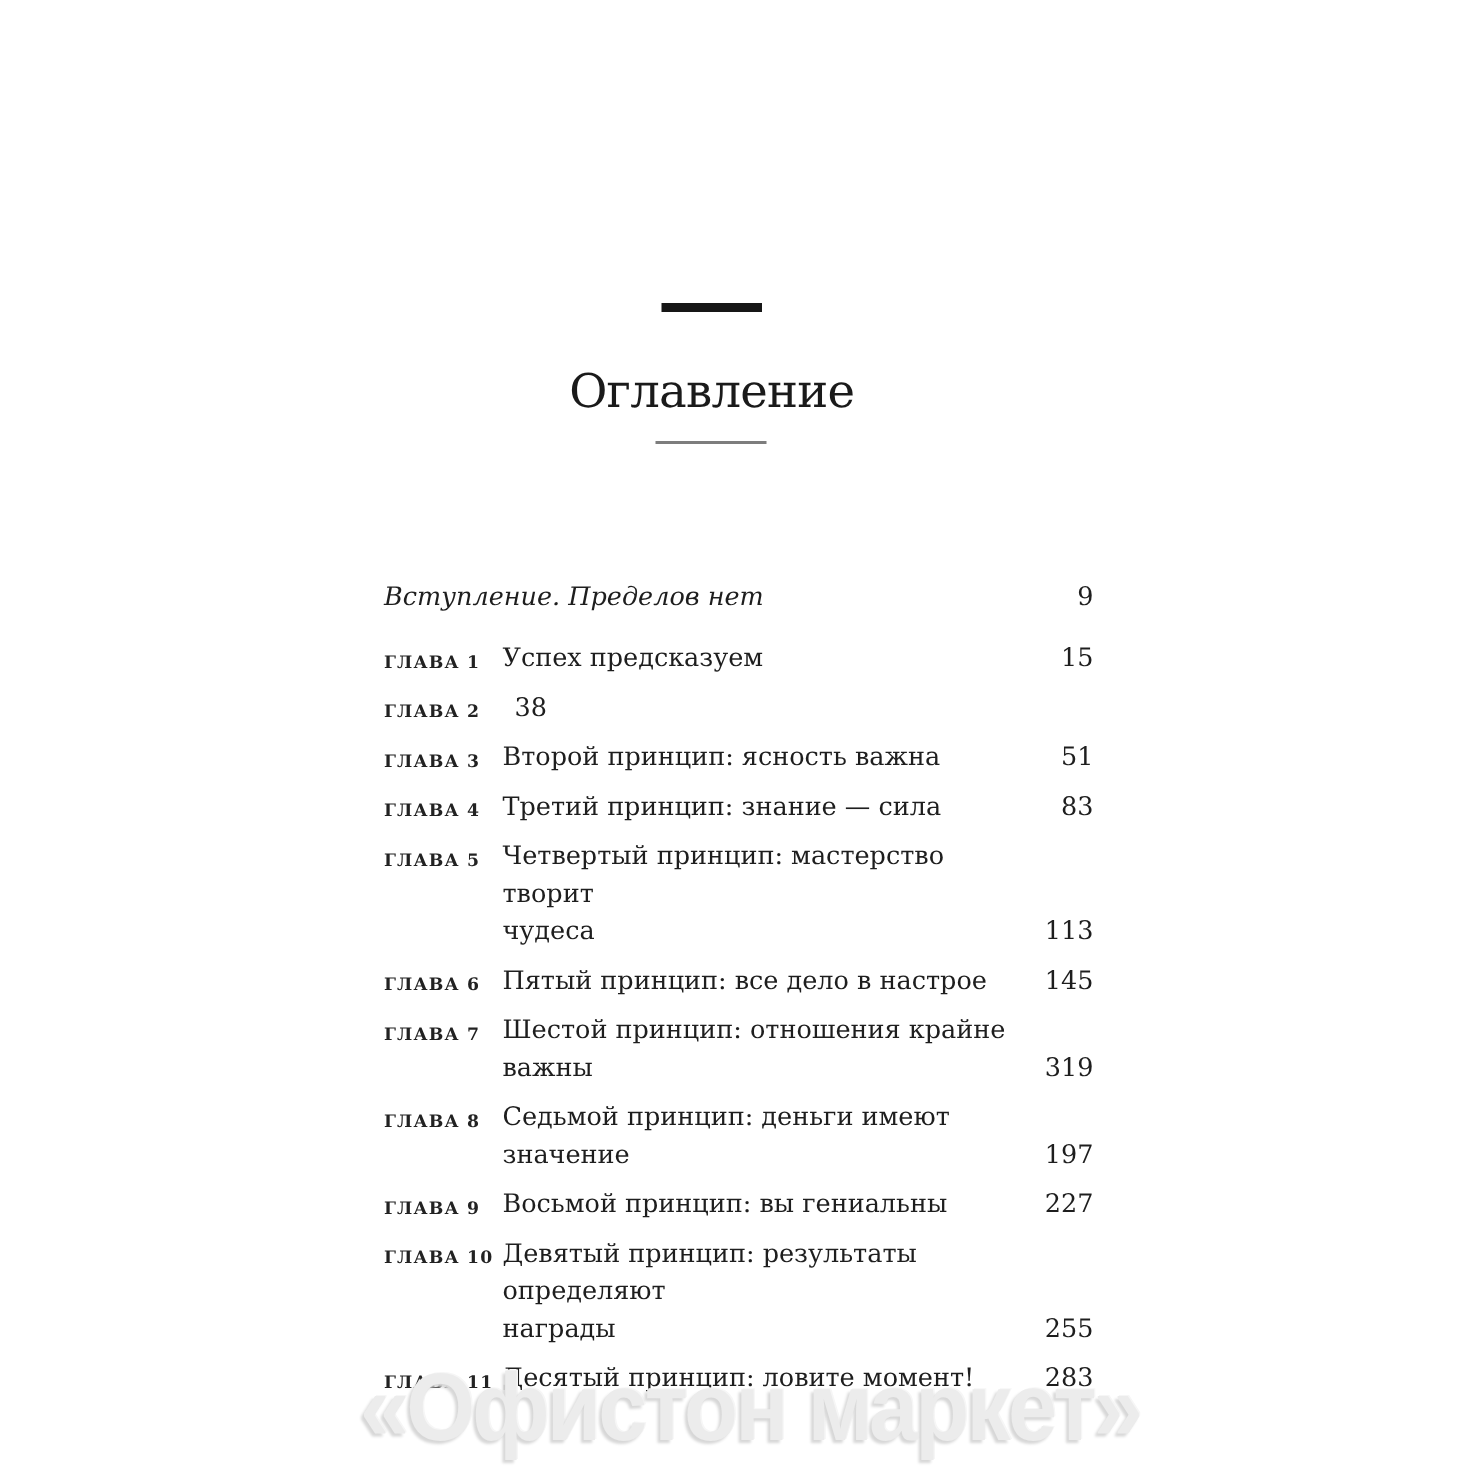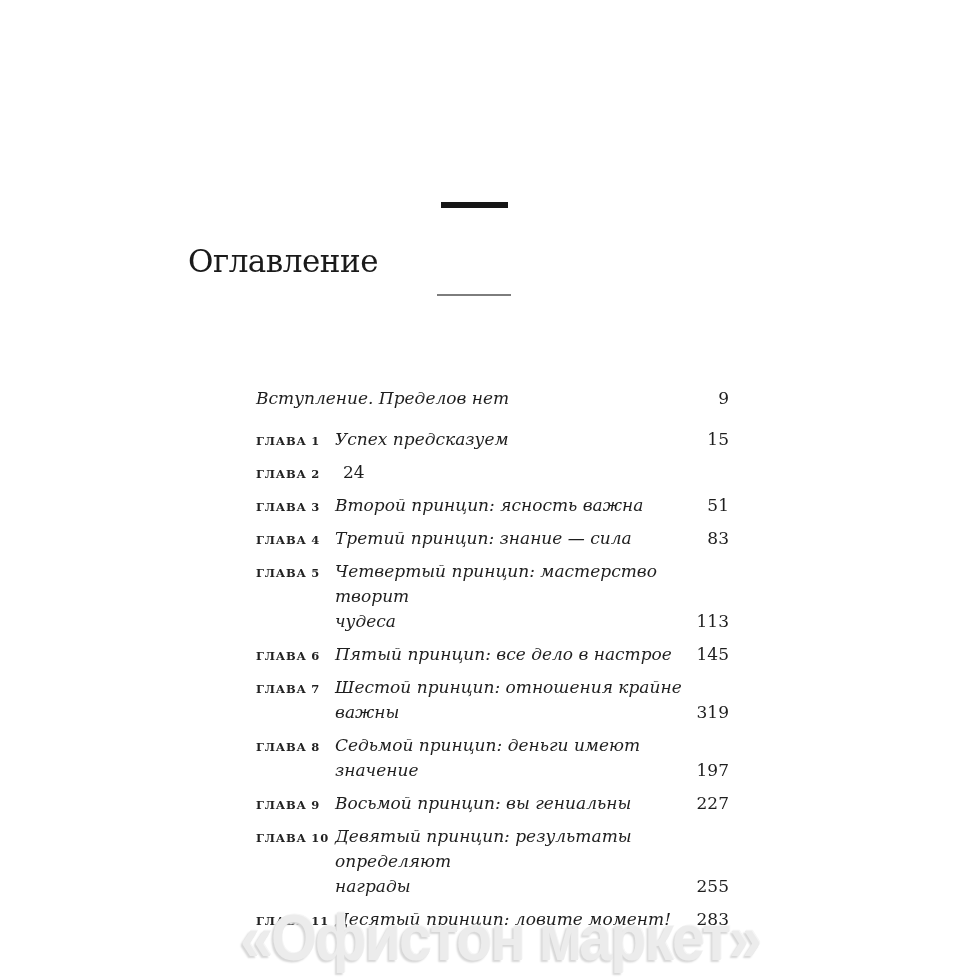--- a/index.html
+++ b/index.html
@@ -21,21 +21,21 @@
     left: 441px;
     width: 67px;
     height: 6px;
     background: #161616;
   }
   .page-title {
     position: absolute;
     top: 243px;
     left: 188px;
     width: 573px;
-    text-align: left;
+    text-align: center;
     font-size: 31px;
     letter-spacing: -0.5px;
     color: #1a1a1a;
   }
   .title-rule {
     position: absolute;
     top: 294px;
     left: 437px;
     width: 74px;
     height: 2px;
@@ -69,21 +69,20 @@
     font-weight: bold;
     letter-spacing: 0.8px;
     line-height: 22px;
     padding-top: 3px;
     white-space: nowrap;
     color: #222222;
   }
   .entry-title {
     flex: 1;
     white-space: pre-line;
-    font-style: italic;
   }
   .entry-page, .intro-page {
     align-self: flex-end;
     margin-left: 8px;
     text-align: right;
     font-style: normal;
   }
   .watermark {
     position: absolute;
     top: 906px;
@@ -119,21 +118,21 @@
   </div>
 
   <div class="entry">
     <span class="entry-label">ГЛАВА 1</span>
     <span class="entry-title">Успех предсказуем</span>
     <span class="entry-page">15</span>
   </div>
 
   <div class="entry">
     <span class="entry-label">ГЛАВА 2</span>
-    <span class="entry-page">24</span>
+    <span class="entry-page">38</span>
   </div>
 
   <div class="entry">
     <span class="entry-label">ГЛАВА 3</span>
     <span class="entry-title">Второй принцип: ясность важна</span>
     <span class="entry-page">51</span>
   </div>
 
   <div class="entry">
     <span class="entry-label">ГЛАВА 4</span>

